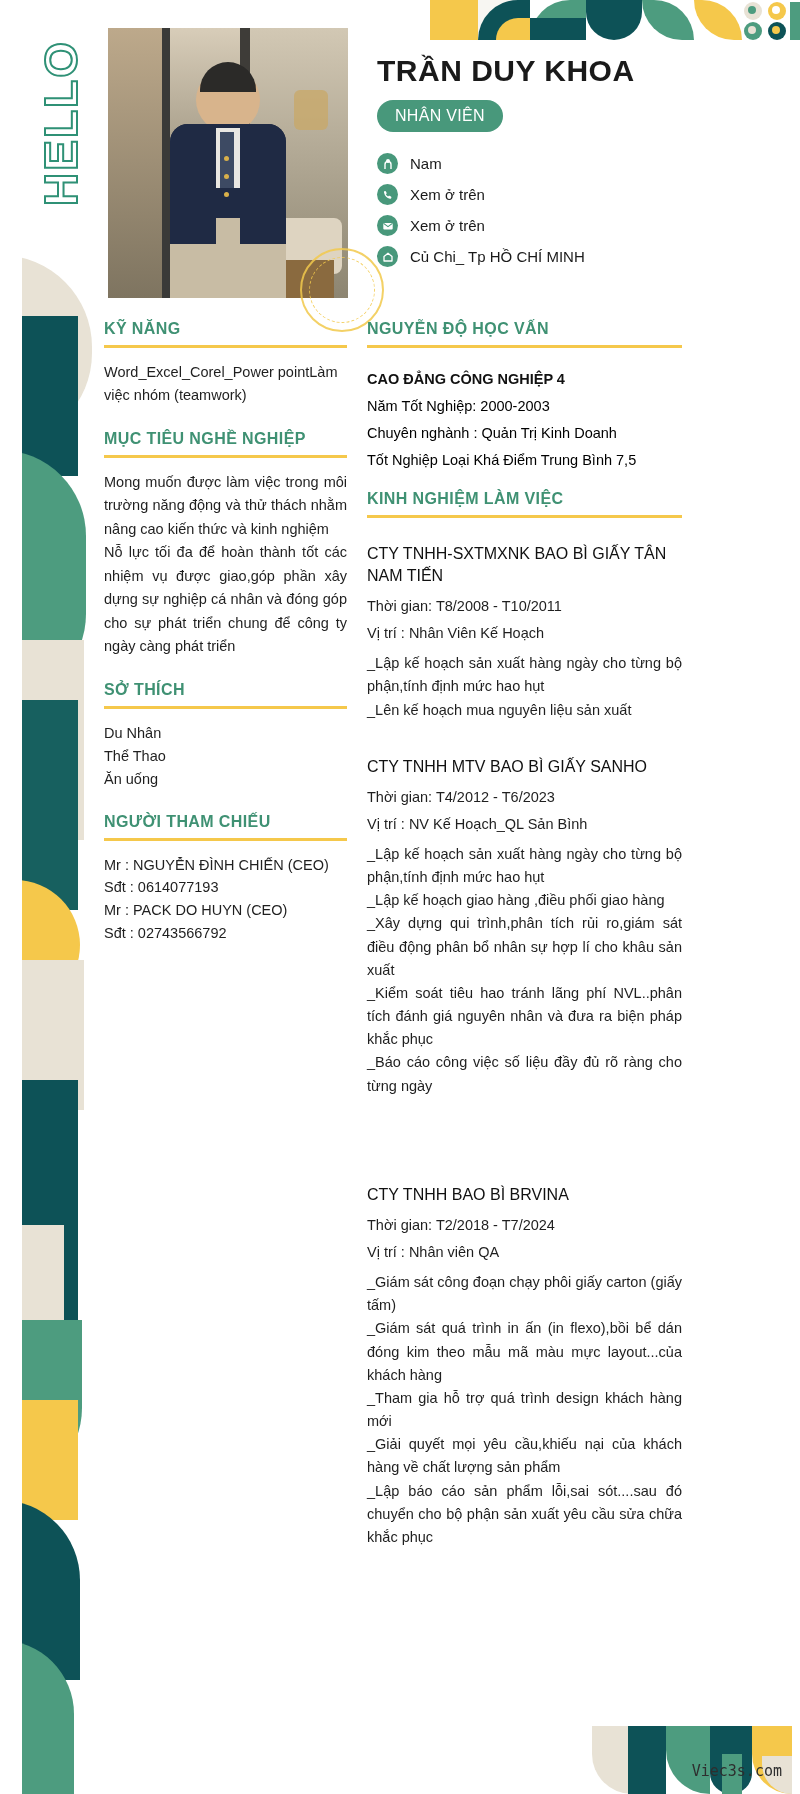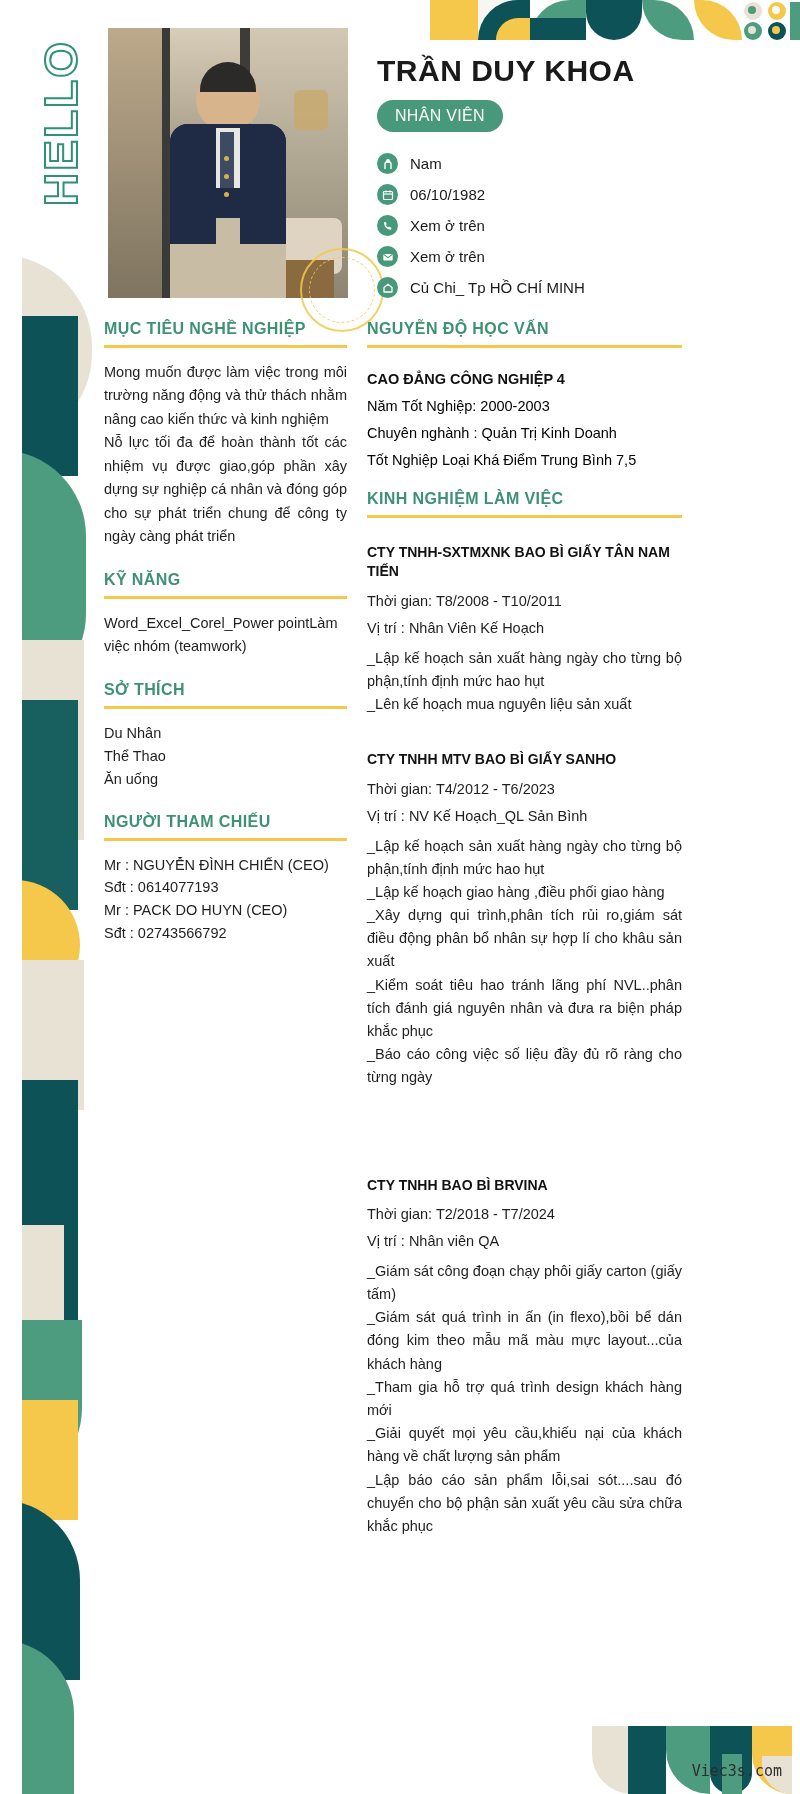--- a/index.html
+++ b/index.html
@@ -72,21 +72,21 @@
   .sec { margin-bottom: 22px; }
 
   .body-just {
     font-size: 14.5px; line-height: 1.62; color: #1f1f1f; text-align: justify;
   }
   .body-plain { font-size: 14.5px; line-height: 1.62; color: #1f1f1f; }
   .body-line { font-size: 14.5px; line-height: 1.58; color: #1f1f1f; }
 
   .job { margin-bottom: 20px; }
   .job-title {
-    font-size: 14px; font-weight: bold; color: #111; line-height: 1.38; margin-bottom: 11px;
+    font-size: 16px; font-weight: normal; color: #111; line-height: 1.38; margin-bottom: 11px;
   }
   .job-meta { font-size: 14.5px; color: #1f1f1f; margin-bottom: 11px; }
   .job-duty { font-size: 14.5px; line-height: 1.6; color: #1f1f1f; text-align: justify; }
 
   .edu-title { font-size: 14.5px; font-weight: bold; color: #111; margin-bottom: 11px; }
   .edu-line { font-size: 14.5px; color: #000000; margin-bottom: 11px; }
 
   
   .footer-deco { position: absolute; left: 592px; top: 1714px; width: 208px; height: 80px; overflow: hidden; }
   .watermark {
@@ -186,30 +186,20 @@
             <circle cx="6" cy="3" r="2" fill="#fff"></circle>
             <path d="M3 11V6.5a3 3 0 016 0V11" stroke="#fff" stroke-width="1.4" fill="none"></path>
             <path d="M6 6v5" stroke="#48987b" stroke-width="1"></path>
           </svg>
       </span>
       <span class="ctext">Nam</span>
     </div>
     <div class="crow">
       <span class="cicon">
         <svg width="12" height="12" viewBox="0 0 12 12">
-            <rect x="1.5" y="2.5" width="9" height="8" rx="1" stroke="#fff" stroke-width="1.2" fill="none"></rect>
-            <path d="M1.5 5h9" stroke="#fff" stroke-width="1.2"></path>
-            <path d="M4 1.4v2M8 1.4v2" stroke="#fff" stroke-width="1.2"></path>
-          </svg>
-      </span>
-      <span class="ctext">06/10/1982</span>
-    </div>
-    <div class="crow">
-      <span class="cicon">
-        <svg width="12" height="12" viewBox="0 0 12 12">
             <path d="M3 2c.6 0 1 .3 1.2.9l.4 1c.1.4 0 .8-.3 1l-.5.4c.5 1 1.3 1.8 2.3 2.3l.4-.5c.3-.3.6-.4 1-.3l1 .4c.6.2.9.6.9 1.2 0 .8-.7 1.4-1.5 1.3C4.9 9.2 2.8 7.1 2 3.5 1.9 2.7 2.3 2 3 2z" fill="#fff"></path>
           </svg>
       </span>
       <span class="ctext">Xem ở trên</span>
     </div>
     <div class="crow">
       <span class="cicon">
         <svg width="12" height="12" viewBox="0 0 12 12">
             <rect x="1.3" y="3" width="9.4" height="6.4" rx="1" fill="#fff"></rect>
             <path d="M1.6 3.4L6 6.6l4.4-3.2" stroke="#48987b" stroke-width="1.1" fill="none"></path>
@@ -223,30 +213,30 @@
             <path d="M6 2.2l4 3.4V10H2V5.6z" stroke="#fff" stroke-width="1.3" fill="none" stroke-linejoin="round"></path>
           </svg>
       </span>
       <span class="ctext">Củ Chi_ Tp HỒ CHÍ MINH</span>
     </div>
   </div>
 
   <div class="col-left">
 
     <div class="sec">
+      <div class="sec-title">KỸ NĂNG</div>
+      <div class="sec-rule"></div>
+      <div class="body-plain">Word_Excel_Corel_Power pointLàm việc nhóm (teamwork)</div>
+    </div>
+
+    <div class="sec">
       <div class="sec-title">MỤC TIÊU NGHỀ NGHIỆP</div>
       <div class="sec-rule"></div>
       <div class="body-just">Mong muốn được làm việc trong môi trường năng động và thử thách nhằm nâng cao kiến thức và kinh nghiệm</div>
       <div class="body-just">Nỗ lực tối đa để hoàn thành tốt các nhiệm vụ được giao,góp phần xây dựng sự nghiệp cá nhân và đóng góp cho sự phát triển chung để công ty ngày càng phát triển</div>
-    </div>
-
-    <div class="sec">
-      <div class="sec-title">KỸ NĂNG</div>
-      <div class="sec-rule"></div>
-      <div class="body-plain">Word_Excel_Corel_Power pointLàm việc nhóm (teamwork)</div>
     </div>
 
     <div class="sec">
       <div class="sec-title">SỞ THÍCH</div>
       <div class="sec-rule"></div>
       <div class="body-line">Du Nhân</div>
       <div class="body-line">Thể Thao</div>
       <div class="body-line">Ăn uống</div>
     </div>
 

